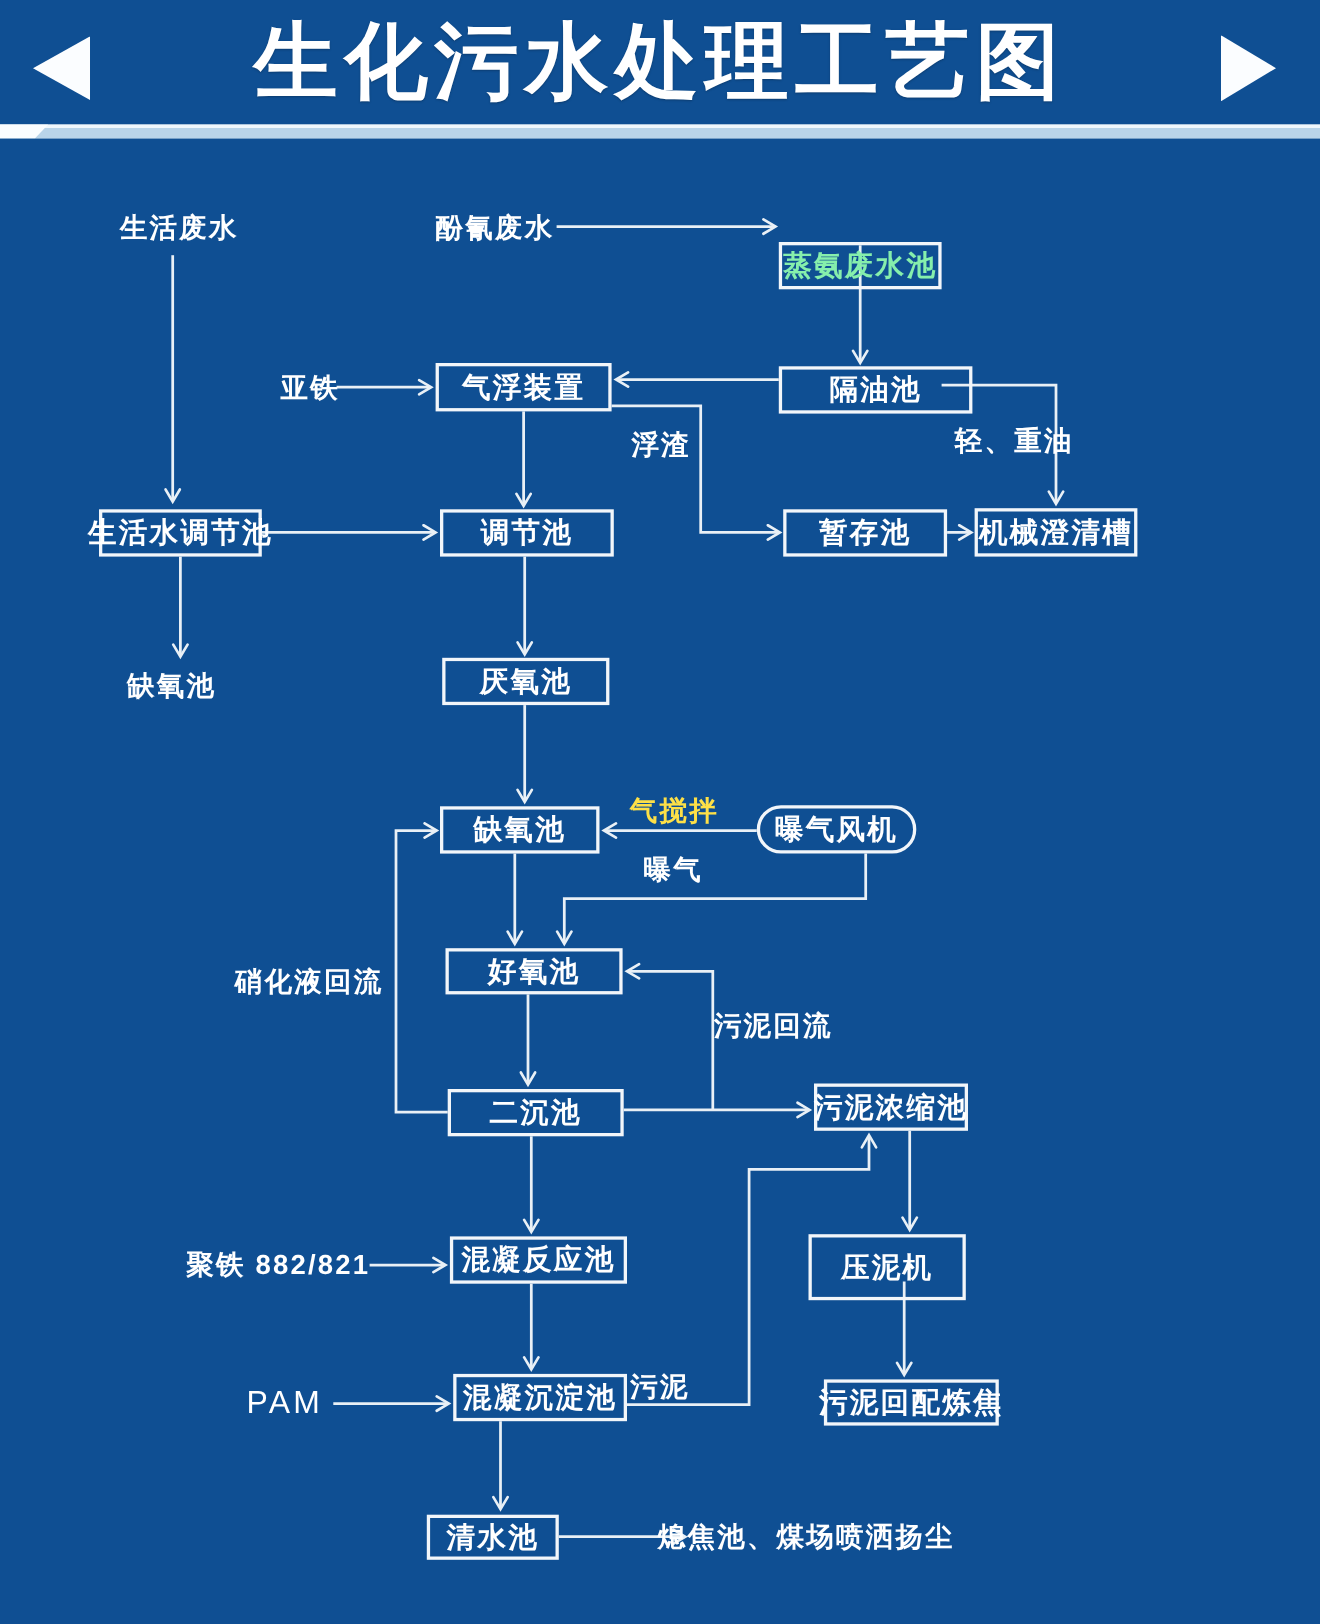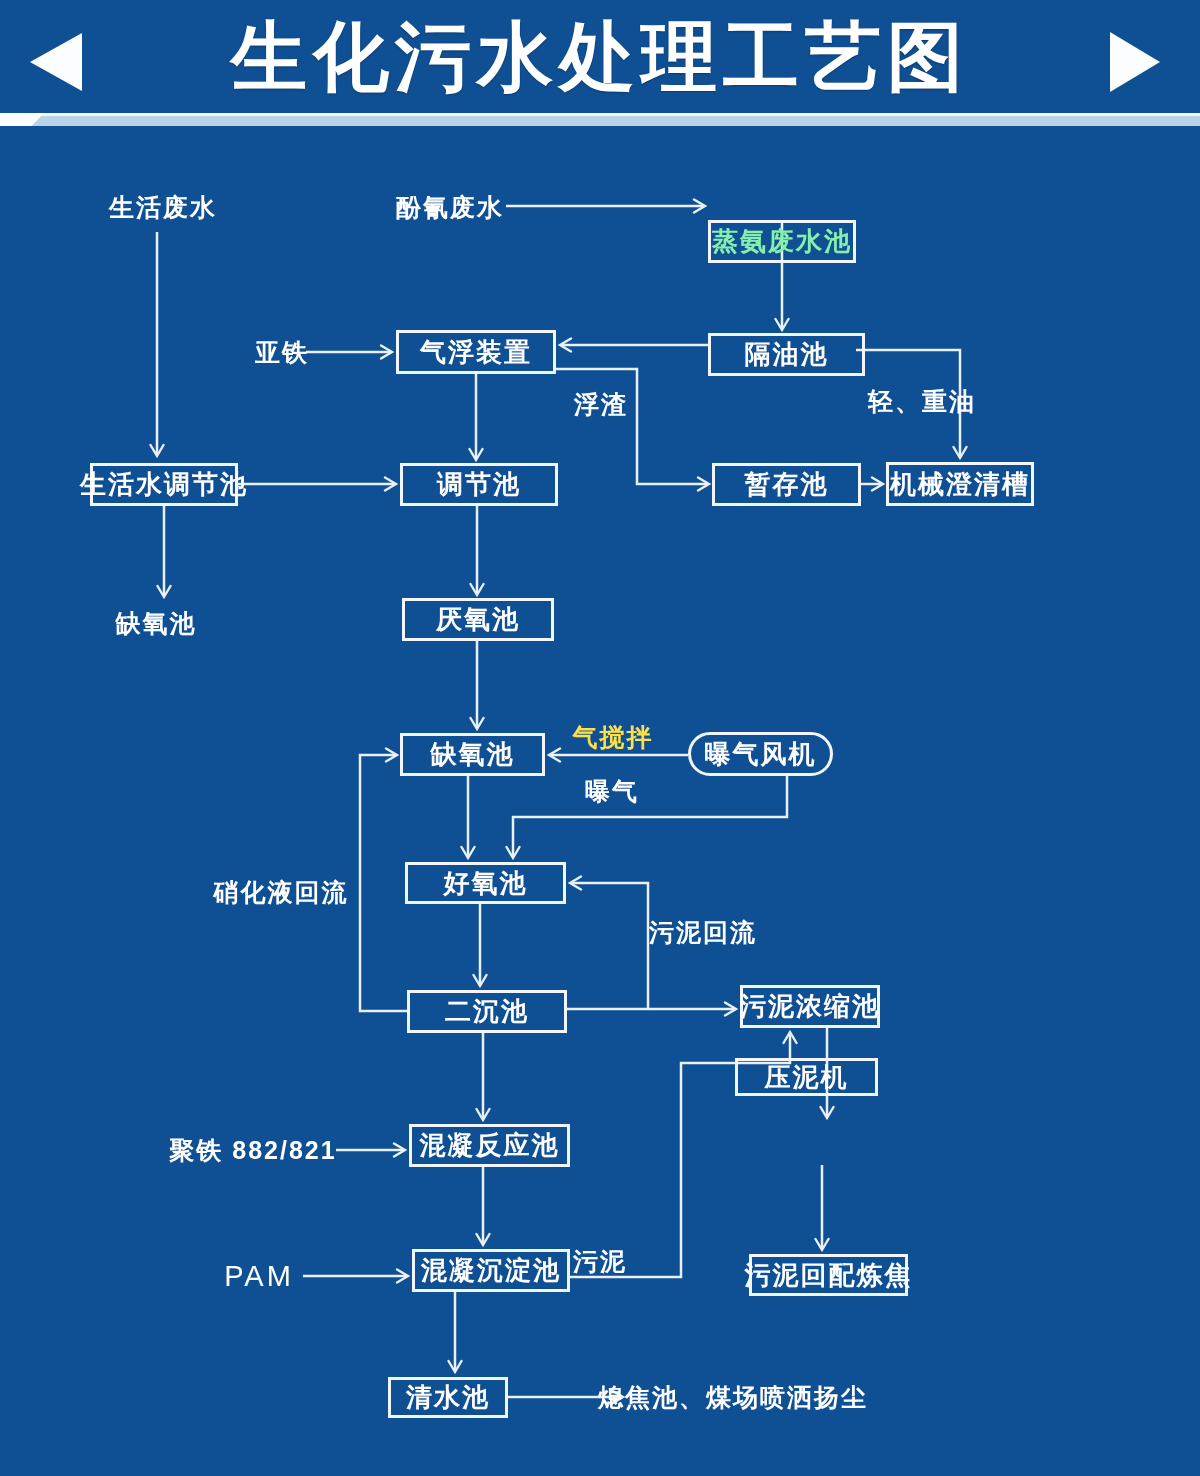--- a/index.html
+++ b/index.html
@@ -96,33 +96,33 @@
     <polyline points="303,1276 407,1276" fill="none" stroke="#e9f0f6" stroke-width="2.5" marker-end="url(#vhead)"></polyline>
     <polyline points="570,1277 681,1277 681,1063 790,1063 790,1033" fill="none" stroke="#e9f0f6" stroke-width="2.5" marker-end="url(#vhead)"></polyline>
     <polyline points="827,1028 827,1117" fill="none" stroke="#e9f0f6" stroke-width="2.5" marker-end="url(#vhead)"></polyline>
     <polyline points="822,1165 822,1249" fill="none" stroke="#e9f0f6" stroke-width="2.5" marker-end="url(#vhead)"></polyline>
     <polyline points="455,1292 455,1371" fill="none" stroke="#e9f0f6" stroke-width="2.5" marker-end="url(#vhead)"></polyline>
     <polyline points="508,1397 622,1397" fill="none" stroke="#e9f0f6" stroke-width="2.5" marker-end="url(#vhead)"></polyline>
   </svg>
 
 <div id="nodes">
     <div class="box" style="left: 708px; top: 180px; width: 148px; height: 43px; border-color: rgb(242, 246, 250); color: #86efac; margin-top: 40px;">蒸氨废水池</div>
-    <div class="box" style="left: 708px; top: 333px; width: 157px; height: 43px; border-color: rgb(242, 246, 250); color: rgb(255, 255, 255);">隔油池</div>
+    <div class="box" style="left: 708px; top: 333px; width: 176px; height: 43px; border-color: rgb(242, 246, 250); color: rgb(255, 255, 255);">隔油池</div>
     <div class="box" style="left: 396px; top: 330px; width: 160px; height: 44px; border-color: rgb(242, 246, 250); color: rgb(255, 255, 255);">气浮装置</div>
     <div class="box" style="left: 90px; top: 463px; width: 148px; height: 43px; border-color: rgb(242, 246, 250); color: rgb(255, 255, 255);">生活水调节池</div>
     <div class="box" style="left: 400px; top: 463px; width: 158px; height: 43px; border-color: rgb(242, 246, 250); color: rgb(255, 255, 255);">调节池</div>
     <div class="box" style="left: 712px; top: 463px; width: 149px; height: 43px; border-color: rgb(242, 246, 250); color: rgb(255, 255, 255);">暂存池</div>
     <div class="box" style="left: 886px; top: 462px; width: 148px; height: 44px; border-color: rgb(242, 246, 250); color: rgb(255, 255, 255);">机械澄清槽</div>
     <div class="box" style="left: 402px; top: 598px; width: 152px; height: 43px; border-color: rgb(242, 246, 250); color: rgb(255, 255, 255);">厌氧池</div>
     <div class="box" style="left: 400px; top: 733px; width: 145px; height: 43px; border-color: rgb(242, 246, 250); color: rgb(255, 255, 255);">缺氧池</div>
     <div class="box" style="left: 688px; top: 732px; width: 145px; height: 44px; border-color: rgb(242, 246, 250); color: rgb(255, 255, 255); border-radius: 22px;">曝气风机</div>
     <div class="box" style="left: 405px; top: 862px; width: 161px; height: 42px; border-color: rgb(242, 246, 250); color: rgb(255, 255, 255);">好氧池</div>
     <div class="box" style="left: 407px; top: 990px; width: 160px; height: 43px; border-color: rgb(242, 246, 250); color: rgb(255, 255, 255);">二沉池</div>
     <div class="box" style="left: 740px; top: 985px; width: 140px; height: 43px; border-color: rgb(242, 246, 250); color: rgb(255, 255, 255);">污泥浓缩池</div>
-    <div class="box" style="left: 735px; top: 1058px; width: 143px; height: 38px; border-color: rgb(242, 246, 250); color: rgb(255, 255, 255);">压泥机</div>
+    <div class="box" style="left: 735px; top: 1122px; width: 143px; height: 60px; border-color: rgb(242, 246, 250); color: rgb(255, 255, 255);">压泥机</div>
     <div class="box" style="left: 409px; top: 1124px; width: 161px; height: 43px; border-color: rgb(242, 246, 250); color: rgb(255, 255, 255);">混凝反应池</div>
     <div class="box" style="left: 412px; top: 1249px; width: 158px; height: 43px; border-color: rgb(242, 246, 250); color: rgb(255, 255, 255); text-align: right;">混凝沉淀池</div>
     <div class="box" style="left: 749px; top: 1254px; width: 159px; height: 42px; border-color: rgb(242, 246, 250); color: rgb(255, 255, 255);">污泥回配炼焦</div>
     <div class="box" style="left: 388px; top: 1377px; width: 120px; height: 41px; border-color: rgb(242, 246, 250); color: rgb(255, 255, 255); text-align: center;">清水池</div>
     <div class="flabel" style="left: 163px; top: 207px; color: rgb(255, 255, 255);">生活废水</div>
     <div class="flabel" style="left: 450px; top: 207px; color: rgb(255, 255, 255);">酚氰废水</div>
     <div class="flabel" style="left: 282px; top: 352px; color: rgb(255, 255, 255);">亚铁</div>
     <div class="flabel" style="left: 601px; top: 404px; color: rgb(255, 255, 255);">浮渣</div>
     <div class="flabel" style="left: 922px; top: 401px; color: rgb(255, 255, 255);">轻、重油</div>
     <div class="flabel" style="left: 156px; top: 623px; color: rgb(255, 255, 255);">缺氧池</div>

